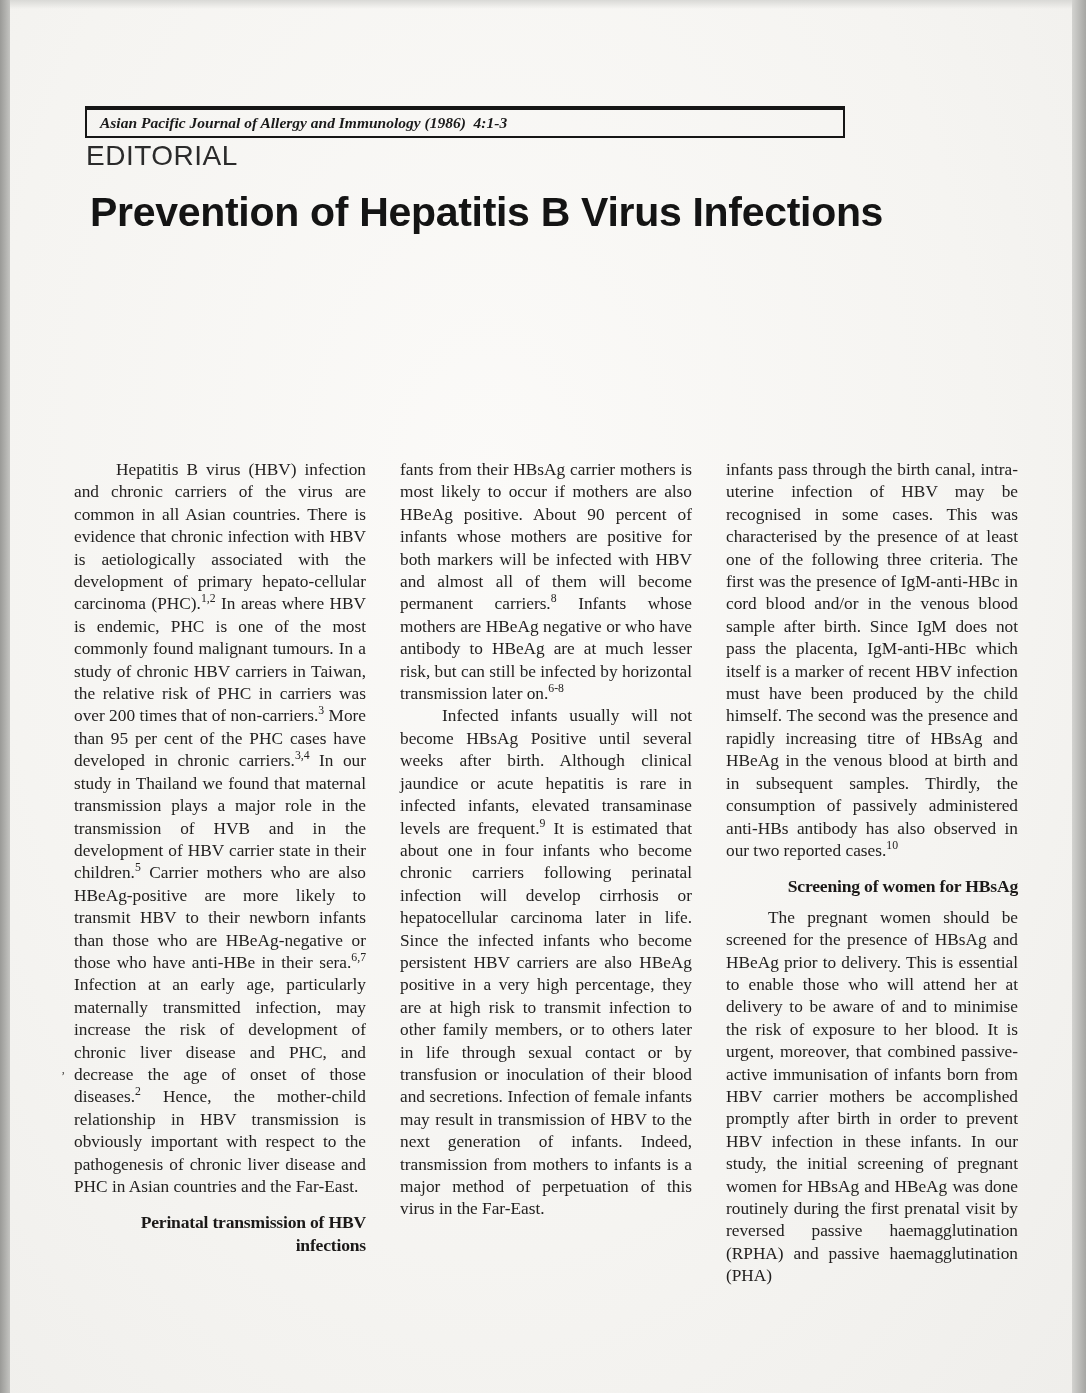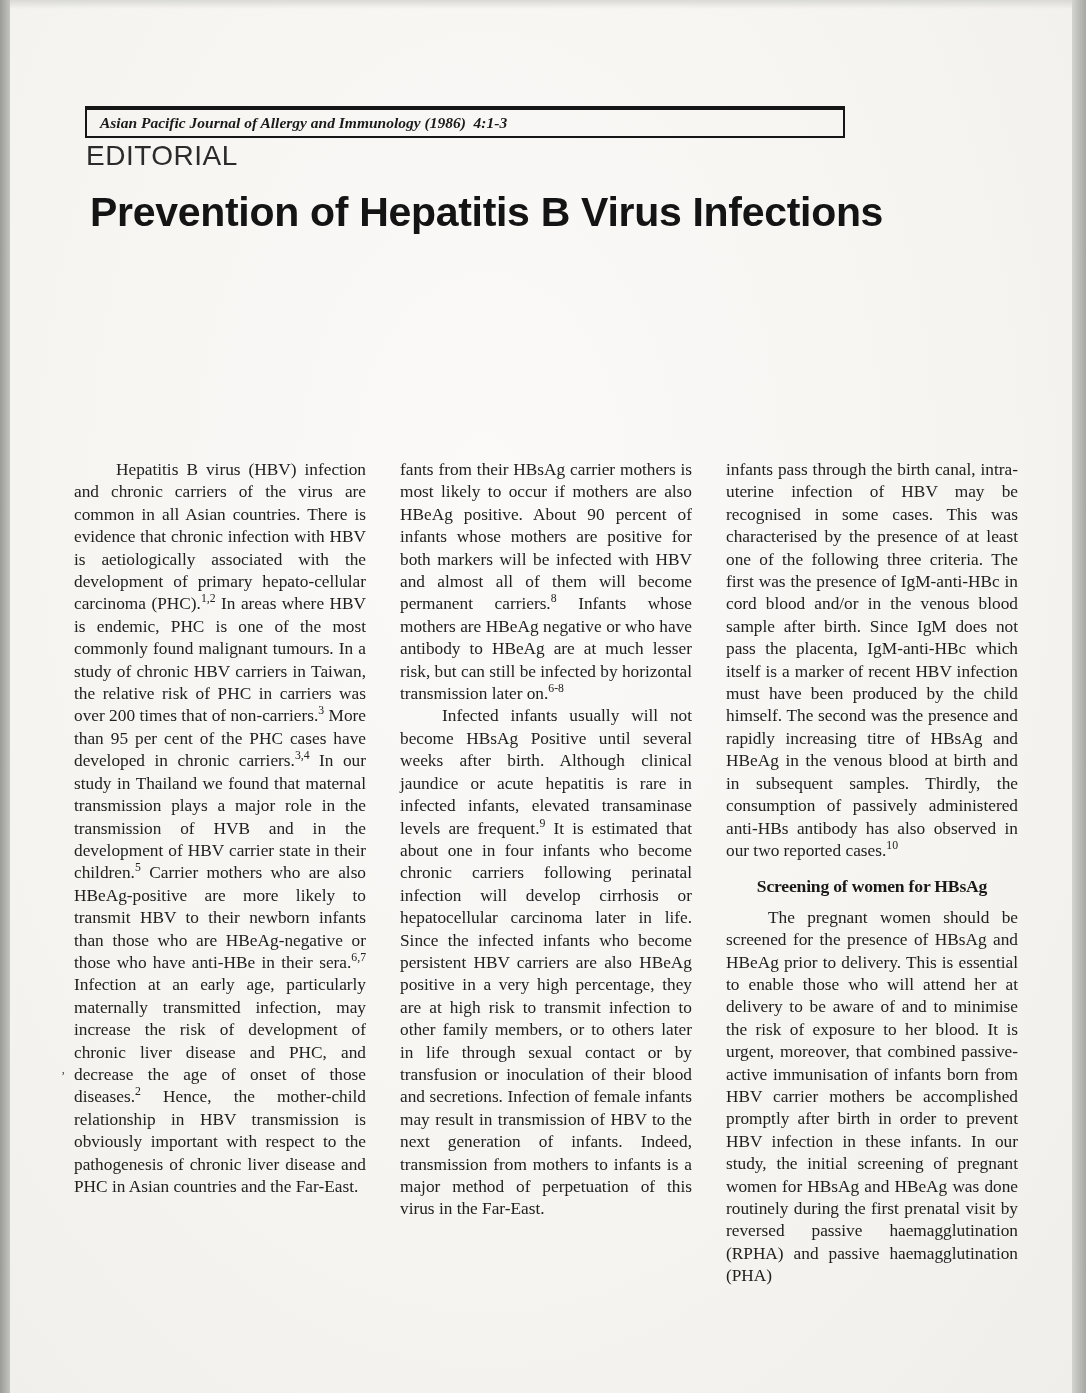--- a/index.html
+++ b/index.html
@@ -50,21 +50,21 @@
     width:292px; flex:0 0 292px;
     color:#232120;
     font-size:17.3px; line-height:22.4px;
     text-align:justify;
   }
   .column p { margin:0; }
   .column p.indent { text-indent:42px; }
   .column h3 {
     margin:13px 0 9px 0;
     font-size:17.6px; font-weight:700; color:#1b1918;
-    text-align:center; letter-spacing:-0.2px;
+    text-align:right; letter-spacing:-0.2px;
   }
   sup { font-size:68%; line-height:0; }
 
   .scan-artifact {
     position:absolute; left:61px; top:1068px;
     font-size:13px; color:#4a4845;
   }
 </style>
 </head>
 <body>
@@ -78,20 +78,21 @@
   <span>Asian Pacific Journal of Allergy and Immunology (1986)  4:1-3</span>
 </div>
 
 <div class="section-label">EDITORIAL</div>
 
 <h1 class="article-title">Prevention of Hepatitis B Virus Infections</h1>
 
 <div class="columns">
   <div class="column">
       <p class="indent"><span>Hepatitis B virus (HBV) infection and chronic carriers of the virus are common in all Asian countries. There is evidence that chronic infection with HBV is aetiologically associated with the development of primary hepato-cellular carcinoma (PHC).</span><sup>1,2</sup><span> In areas where HBV is endemic, PHC is one of the most commonly found malignant tumours. In a study of chronic HBV carriers in Taiwan, the relative risk of PHC in carriers was over 200 times that of non-carriers.</span><sup>3</sup><span> More than 95 per cent of the PHC cases have developed in chronic carriers.</span><sup>3,4</sup><span> In our study in Thailand we found that maternal transmission plays a major role in the transmission of HVB and in the development of HBV carrier state in their children.</span><sup>5</sup><span> Carrier mothers who are also HBeAg-positive are more likely to transmit HBV to their newborn infants than those who are HBeAg-negative or those who have anti-HBe in their sera.</span><sup>6,7</sup><span> Infection at an early age, particularly maternally transmitted infection, may increase the risk of development of chronic liver disease and PHC, and decrease the age of onset of those diseases.</span><sup>2</sup><span> Hence, the mother-child relationship in HBV transmission is obviously important with respect to the pathogenesis of chronic liver disease and PHC in Asian countries and the Far-East.</span></p>
+      <h3>Perinatal transmission of HBV infections</h3>
     </div>
   <div class="column">
       <p><span>fants from their HBsAg carrier mothers is most likely to occur if mothers are also HBeAg positive. About 90 percent of infants whose mothers are positive for both markers will be infected with HBV and almost all of them will become permanent carriers.</span><sup>8</sup><span> Infants whose mothers are HBeAg negative or who have antibody to HBeAg are at much lesser risk, but can still be infected by horizontal transmission later on.</span><sup>6-8</sup></p>
       <p class="indent"><span>Infected infants usually will not become HBsAg Positive until several weeks after birth. Although clinical jaundice or acute hepatitis is rare in infected infants, elevated transaminase levels are frequent.</span><sup>9</sup><span> It is estimated that about one in four infants who become chronic carriers following perinatal infection will develop cirrhosis or hepatocellular carcinoma later in life. Since the infected infants who become persistent HBV carriers are also HBeAg positive in a very high percentage, they are at high risk to transmit infection to other family members, or to others later in life through sexual contact or by transfusion or inoculation of their blood and secretions. Infection of female infants may result in transmission of HBV to the next generation of infants. Indeed, transmission from mothers to infants is a major method of perpetuation of this virus in the Far-East.</span></p>
     </div>
   <div class="column">
       <p><span>infants pass through the birth canal, intra-uterine infection of HBV may be recognised in some cases. This was characterised by the presence of at least one of the following three criteria. The first was the presence of IgM-anti-HBc in cord blood and/or in the venous blood sample after birth. Since IgM does not pass the placenta, IgM-anti-HBc which itself is a marker of recent HBV infection must have been produced by the child himself. The second was the presence and rapidly increasing titre of HBsAg and HBeAg in the venous blood at birth and in subsequent samples. Thirdly, the consumption of passively administered anti-HBs antibody has also observed in our two reported cases.</span><sup>10</sup></p>
       <h3>Screening of women for HBsAg</h3>
       <p class="indent"><span>The pregnant women should be screened for the presence of HBsAg and HBeAg prior to delivery. This is essential to enable those who will attend her at delivery to be aware of and to minimise the risk of exposure to her blood. It is urgent, moreover, that combined passive-active immunisation of infants born from HBV carrier mothers be accomplished promptly after birth in order to prevent HBV infection in these infants. In our study, the initial screening of pregnant women for HBsAg and HBeAg was done routinely during the first prenatal visit by reversed passive haemagglutination (RPHA) and passive haemagglutination (PHA)</span></p>
     </div>

